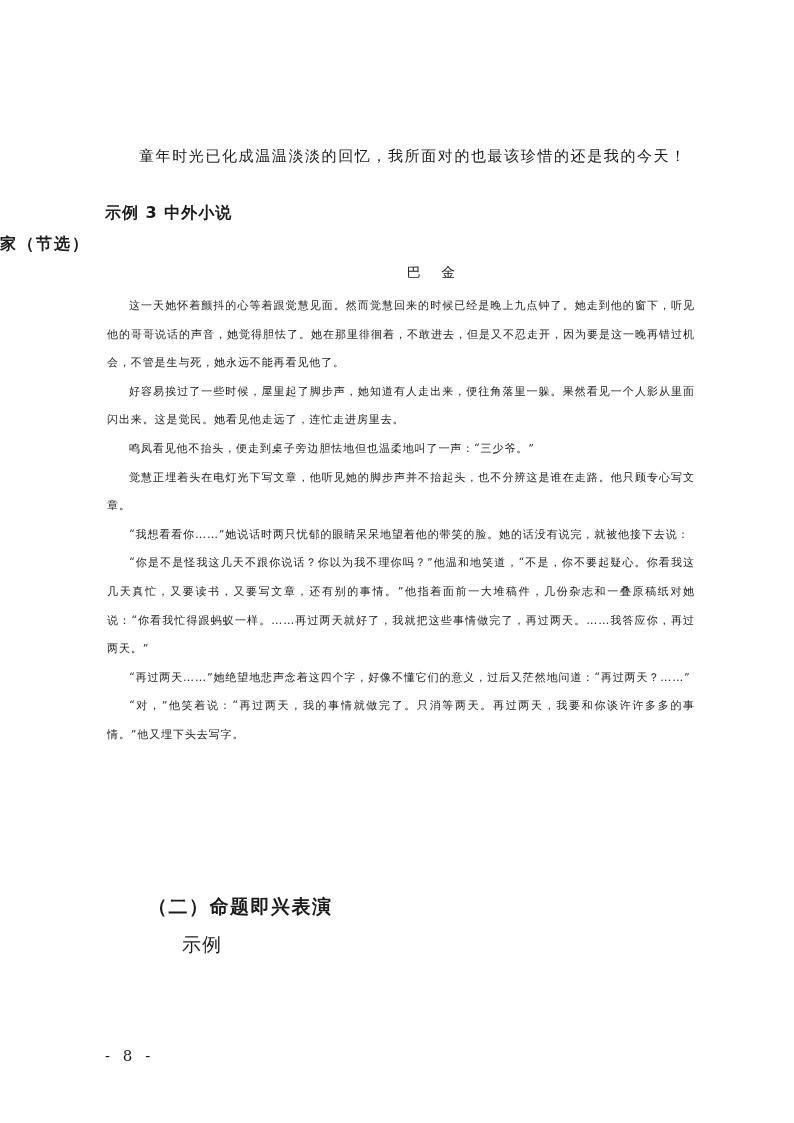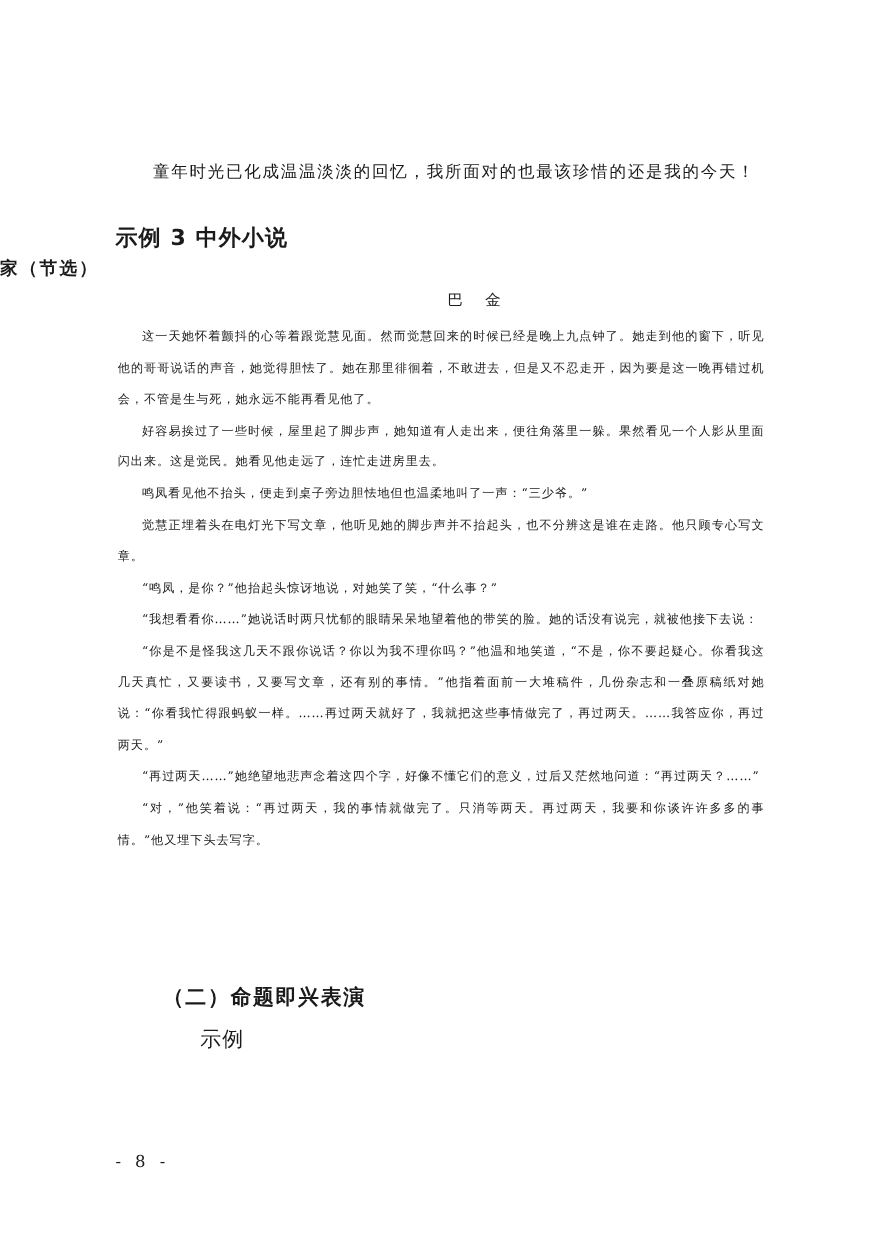--- a/index.html
+++ b/index.html
@@ -1,20 +1,20 @@
 <!DOCTYPE html>
 <html><head>
 <meta charset="utf-8">
 <style>
   html, body { margin: 0; padding: 0; background: #ffffff; }
   body { width: 794px; height: 1123px; position: relative; overflow: hidden;
          font-family: "DejaVu Serif", "Liberation Serif", serif; color: #1a1a1a; }
   .page { position: absolute; left: 0; top: 0; width: 794px; height: 1123px; }
   .closing { position: absolute; left: 139px; top: 147px; font-size: 15px; letter-spacing: 1.6px; }
-  .section-head { position: absolute; left: 105px; top: 203px; font-size: 20px; font-weight: bold;
+  .section-head { position: absolute; left: 105px; top: 203px; font-size: 16px; font-weight: bold;
                   font-family: "DejaVu Sans", "Liberation Sans", sans-serif; letter-spacing: 1px; }
   .title { position: absolute; left: 0; width: 794px; top: 234px; text-align: left;
            font-size: 16px; font-weight: bold; font-family: "DejaVu Sans", sans-serif; letter-spacing: 2px; }
   .author { position: absolute; left: 0; width: 794px; top: 264px; text-align: center;
             font-size: 14px; letter-spacing: 8px; margin-left: 38px; }
   .body { position: absolute; left: 107px; top: 292px; width: 588px; font-size: 11px;
           line-height: 28.6px; letter-spacing: 0.9px; text-align: justify; }
   .body p { margin: 0; text-indent: 2em; }
   .sub-head { position: absolute; left: 148px; top: 894px; font-size: 19px; font-weight: bold;
               font-family: "DejaVu Sans", sans-serif; letter-spacing: 1.5px; }
@@ -28,21 +28,20 @@
 <div class="page">
   <div class="closing">童年时光已化成温温淡淡的回忆，我所面对的也最该珍惜的还是我的今天！</div>
   <div class="section-head">示例 3  中外小说</div>
   <div class="title">家（节选）</div>
   <div class="author">巴 金</div>
   <div class="body">
     <p>这一天她怀着颤抖的心等着跟觉慧见面。然而觉慧回来的时候已经是晚上九点钟了。她走到他的窗下，听见他的哥哥说话的声音，她觉得胆怯了。她在那里徘徊着，不敢进去，但是又不忍走开，因为要是这一晚再错过机会，不管是生与死，她永远不能再看见他了。</p>
     <p>好容易挨过了一些时候，屋里起了脚步声，她知道有人走出来，便往角落里一躲。果然看见一个人影从里面闪出来。这是觉民。她看见他走远了，连忙走进房里去。</p>
     <p>鸣凤看见他不抬头，便走到桌子旁边胆怯地但也温柔地叫了一声：“三少爷。”</p>
     <p>觉慧正埋着头在电灯光下写文章，他听见她的脚步声并不抬起头，也不分辨这是谁在走路。他只顾专心写文章。</p>
-    <p>“鸣凤，是你？”他抬起头惊讶地说，对她笑了笑，“什么事？”</p>
     <p>“我想看看你……”她说话时两只忧郁的眼睛呆呆地望着他的带笑的脸。她的话没有说完，就被他接下去说：</p>
     <p>“你是不是怪我这几天不跟你说话？你以为我不理你吗？”他温和地笑道，“不是，你不要起疑心。你看我这几天真忙，又要读书，又要写文章，还有别的事情。”他指着面前一大堆稿件，几份杂志和一叠原稿纸对她说：“你看我忙得跟蚂蚁一样。……再过两天就好了，我就把这些事情做完了，再过两天。……我答应你，再过两天。”</p>
     <p>“再过两天……”她绝望地悲声念着这四个字，好像不懂它们的意义，过后又茫然地问道：“再过两天？……”</p>
     <p>“对，”他笑着说：“再过两天，我的事情就做完了。只消等两天。再过两天，我要和你谈许许多多的事情。”他又埋下头去写字。</p>
   </div>
   <div class="sub-head">（二）命题即兴表演</div>
   <div class="sub-example">示例</div>
   <div class="page-num">- 8 -</div>
 </div>
 

